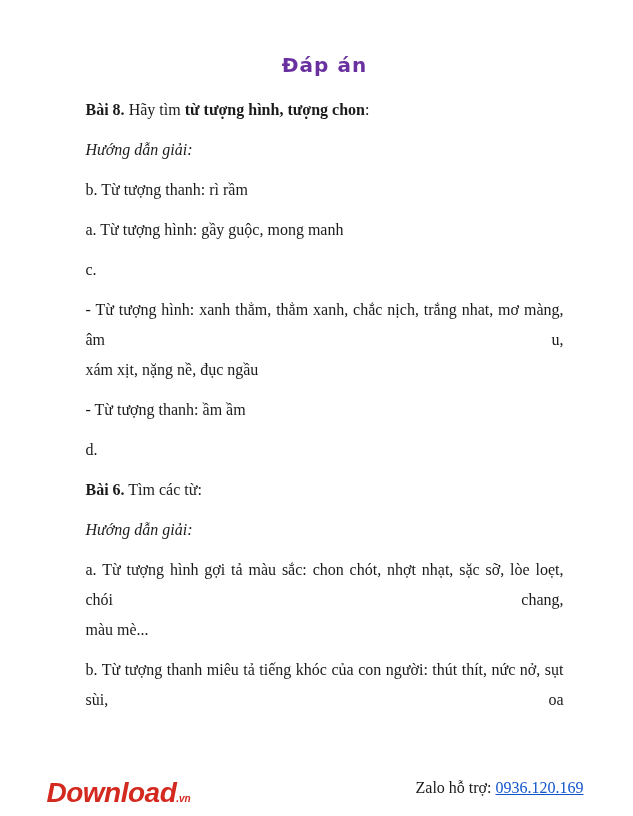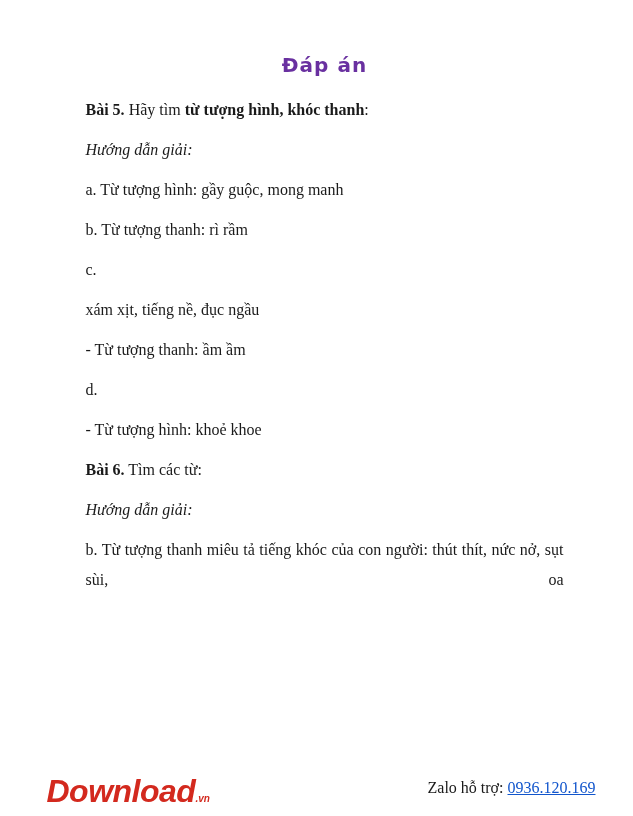--- a/index.html
+++ b/index.html
@@ -40,73 +40,75 @@
   .footer-logo{
     position:absolute;
     left:17px;bottom:9px;
     font-family:"Liberation Sans", sans-serif;
     font-style:italic;
     font-weight:bold;
     color:var(--color-logo,#d3291e);
     white-space:nowrap;
     line-height:1;
   }
-  .footer-logo .logo-main{font-size:32px;letter-spacing:-0.5px;}
+  .footer-logo .logo-main{font-size:28px;letter-spacing:-0.5px;}
   .footer-logo .logo-suffix{font-size:10px;}
   .footer-zalo{
     position:absolute;
-    right:8px;bottom:17px;
+    right:20px;bottom:17px;
     font-size:16px;
     line-height:22px;
     white-space:nowrap;
   }
   .footer-zalo a{
     color:var(--color-link,#1155cc);
     text-decoration:underline;
   }
 </style>
 </head>
 <body>
 
 <div class="page" style="--color-title: #6930a0; --color-text: #1a1a1a; --color-logo: #d3291e; --color-link: #1155cc;">
   <div class="content">
     <h1 class="doc-title">Đáp án</h1>
     <div>
         <div class="para">
-          <p class="line"><span class="seg bold">Bài 5.</span><span class="seg normal"> Hãy tìm </span><span class="seg bold">từ tượng hình, khóc thanh</span><span class="seg normal">:</span></p>
+          <p class="line"><span class="seg bold">Bài 8.</span><span class="seg normal"> Hãy tìm </span><span class="seg bold">từ tượng hình, tượng chon</span><span class="seg normal">:</span></p>
         </div>
         <div class="para">
           <p class="line"><span class="seg italic">Hướng dẫn giải:</span></p>
         </div>
         <div class="para">
-          <p class="line"><span class="seg normal">a. Từ tượng hình: gầy guộc, mong manh</span></p>
+          <p class="line"><span class="seg normal">b. Từ tượng thanh: rì rầm</span></p>
         </div>
         <div class="para">
-          <p class="line"><span class="seg normal">b. Từ tượng thanh: rì rầm</span></p>
+          <p class="line"><span class="seg normal">a. Từ tượng hình: gầy guộc, mong manh</span></p>
         </div>
         <div class="para">
           <p class="line"><span class="seg normal">c.</span></p>
         </div>
         <div class="para">
-          <p class="line"><span class="seg normal">xám xịt, tiếng nề, đục ngầu</span></p>
+          <p class="line stretch"><span class="seg normal">- Từ tượng hình: xanh thẳm, thẳm xanh, chắc nịch, trắng nhat, mơ màng, âm u,</span></p>
+          <p class="line"><span class="seg normal">xám xịt, nặng nề, đục ngầu</span></p>
         </div>
         <div class="para">
           <p class="line"><span class="seg normal">- Từ tượng thanh: ầm ầm</span></p>
         </div>
         <div class="para">
           <p class="line"><span class="seg normal">d.</span></p>
         </div>
         <div class="para">
-          <p class="line"><span class="seg normal">- Từ tượng hình: khoẻ khoe</span></p>
-        </div>
-        <div class="para">
           <p class="line"><span class="seg bold">Bài 6.</span><span class="seg normal"> Tìm các từ:</span></p>
         </div>
         <div class="para">
           <p class="line"><span class="seg italic">Hướng dẫn giải:</span></p>
+        </div>
+        <div class="para">
+          <p class="line stretch"><span class="seg normal">a. Từ tượng hình gợi tả màu sắc: chon chót, nhợt nhạt, sặc sỡ, lòe loẹt, chói chang,</span></p>
+          <p class="line"><span class="seg normal">màu mè...</span></p>
         </div>
         <div class="para">
           <p class="line stretch"><span class="seg normal">b. Từ tượng thanh miêu tả tiếng khóc của con người: thút thít, nức nở, sụt sùi, oa</span></p>
         </div>
       </div>
   </div>
 
   <div class="footer-logo">
     <span class="logo-main">Download</span><span class="logo-suffix">.vn</span>
   </div>

